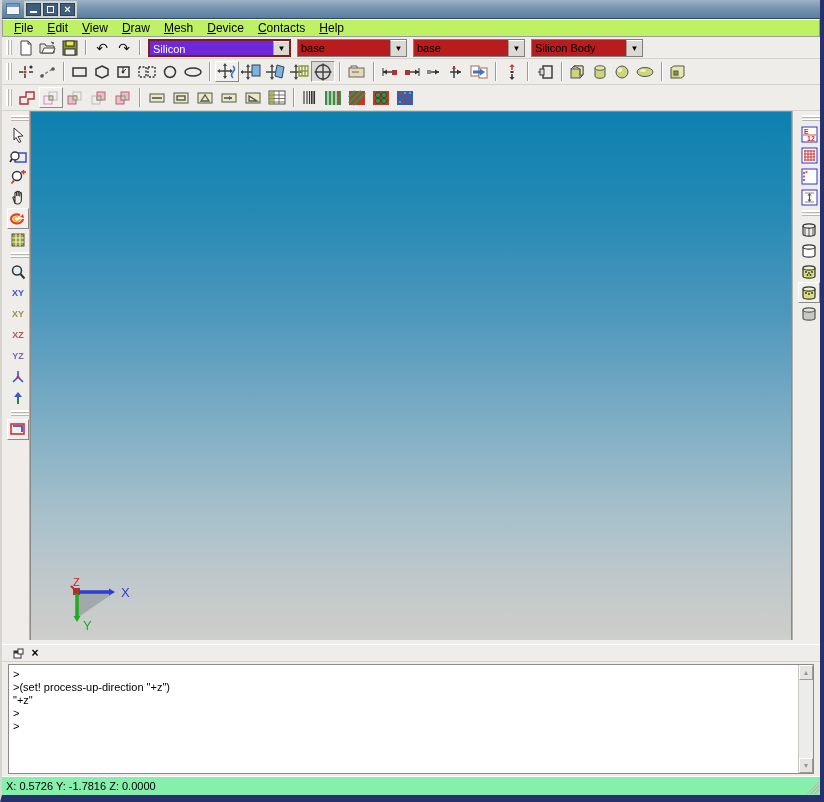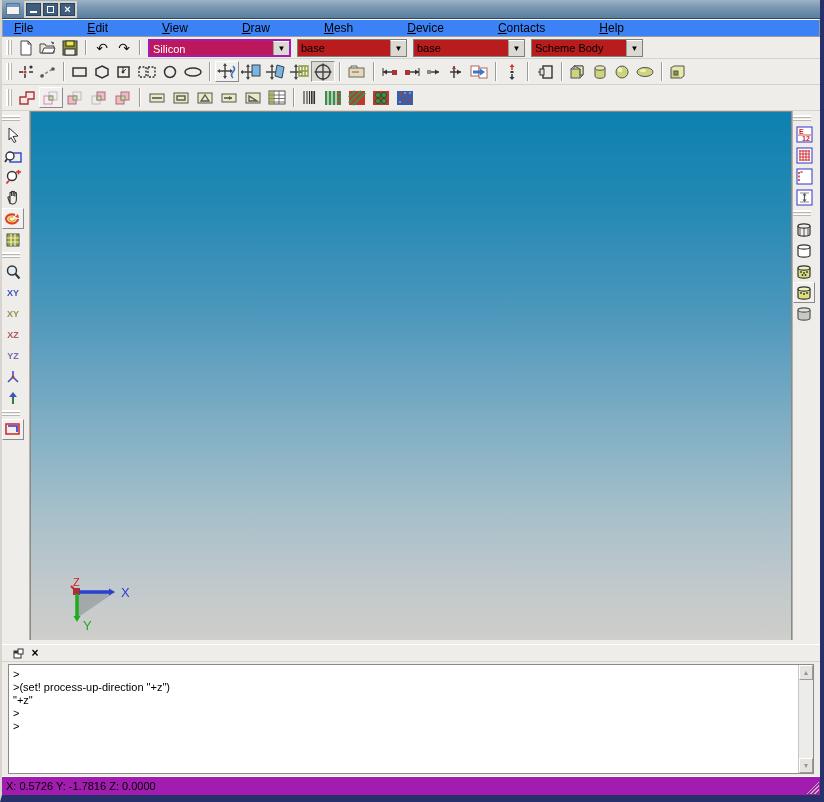--- a/index.html
+++ b/index.html
@@ -15,47 +15,47 @@
   .title-icon::before{content:"";position:absolute;left:0;top:0;right:0;height:3px;background:#6f97c8;}
   .title-text{flex:1;text-align:center;color:#fff;font-weight:bold;font-size:13px;
     font-family:"DejaVu Sans",sans-serif;text-shadow:1px 1px 1px #3c566e;white-space:nowrap;}
   .win-controls{display:flex;gap:2px;background:#d5d2cc;padding:1px 2px;align-items:center;height:17px;}
   .wbtn{width:15px;height:13px;background:#3f5d7d;border:1px solid #2c4258;color:#fff;display:flex;
     align-items:center;justify-content:center;font-size:10px;line-height:1;}
   .glyph-min{width:7px;height:2px;background:#fff;margin-top:6px;}
   .glyph-max{width:7px;height:7px;border:1.5px solid #fff;}
   .glyph-x{color:#fff;font-size:11px;font-weight:bold;}
   
-  .menubar{height:18px;flex:0 0 18px;background:#3b82f6;border:1px solid #9b9b9b;border-top:1px solid #fff;
-    display:flex;align-items:flex-end;padding:0 4px;font-size:12px;color:#000;gap:40px;}
+  .menubar{height:18px;flex:0 0 18px;background:#bef264;border:1px solid #9b9b9b;border-top:1px solid #fff;
+    display:flex;align-items:flex-end;padding:0 4px;font-size:12px;color:#000;}
   .menu-item{padding:1px 7px;cursor:default;}
   .menu-item u{text-decoration:underline;}
   
   .toolbar{display:flex;align-items:center;background:#eeedea;border-bottom:1px solid #d4d2cc;padding:1px 2px;}
   .t1{height:22px;flex:0 0 22px;}
   .t2{height:26px;flex:0 0 26px;}
   .t3{height:26px;flex:0 0 26px;}
   .grip{width:7px;height:78%;margin:0 2px;
     background:linear-gradient(90deg,#fff 0 2px,#b9b6b0 2px 3px,transparent 3px 4px,#fff 4px 5px,#b9b6b0 5px 6px,transparent 6px);}
   .vsep{width:0;height:80%;border-left:1px solid #9b9b9b;border-right:1px solid #fff;margin:0 4px;}
   .tbtn{height:21px;min-width:22px;padding:0 1px;display:flex;align-items:center;justify-content:center;
     border:1px solid transparent;background:transparent;}
   .tbtn.raised{border-color:#fff #8a8a8a #8a8a8a #fff;background:#f1f0ee;}
   .tbtn.pressed{border-color:#8a8a8a #fff #fff #8a8a8a;background:#dbd9d4;}
   .uglyph{font-size:14px;line-height:1;color:#111;}
   
   .combo{height:18px;display:flex;align-items:stretch;border:1px solid #7f7f7f;background:#b91c1c;margin:0 3px;}
   .combo .ctext{flex:1;font-size:11px;padding:2px 3px 0 3px;color:#000;white-space:nowrap;overflow:hidden;}
   .combo .cbtn{width:16px;background:#dcd9d3;border-left:1px solid #9a9a9a;display:flex;align-items:center;
     justify-content:center;font-size:8px;color:#000;border-top:1px solid #fff;}
-  .combo.hl{border:2px solid #a21caf;background:#be185d;}
+  .combo.hl{border:2px solid #7f1d1d;background:#6d28d9;}
   .combo.hl .ctext{color:#fff;}
   
   .main{flex:1;display:flex;min-height:0;}
-  .rail{width:28px;flex:0 0 28px;background:#eeedea;display:flex;flex-direction:column;align-items:flex-start;padding-top:2px;}
+  .rail{width:28px;flex:0 0 28px;background:#eeedea;display:flex;flex-direction:column;align-items:flex-end;padding-top:2px;}
   .rail.left{border-right:1px solid #b5b2ac;}
   .rail.right{border-left:1px solid #b5b2ac;}
   .hgrip{width:18px;height:7px;margin:2px 0;
     background:linear-gradient(180deg,#fff 0 2px,#b9b6b0 2px 3px,transparent 3px 4px,#fff 4px 5px,#b9b6b0 5px 6px,transparent 6px);}
   .rbtn{width:22px;height:21px;display:flex;align-items:center;justify-content:center;border:1px solid transparent;margin:0;}
   .rbtn.raised{border-color:#fff #8a8a8a #8a8a8a #fff;background:#f1f0ee;}
   .view-lbl{font-size:9px;font-weight:bold;letter-spacing:0;}
   .canvas{flex:1;position:relative;border:1px solid #8d8a85;border-bottom:none;
     background:linear-gradient(180deg,#0d81b0 0%,#2489b4 18%,#4d97bc 38%,#7dadc4 58%,#a7c0ca 76%,#c2c9cc 90%,#cbcdca 98%,#d0d0cc 100%);}
   .axes{position:absolute;left:32px;bottom:8px;}
@@ -68,21 +68,21 @@
   .dock-ic{width:14px;height:13px;display:flex;align-items:center;justify-content:center;margin-left:3px;}
   .console-wrap{flex:1;margin:2px 6px 2px 6px;position:relative;border:1px solid #8d8a85;background:#fff;}
   .console{position:absolute;left:0;top:0;right:15px;bottom:0;overflow:hidden;
     font-family:"Liberation Sans",sans-serif;font-size:11px;color:#000;padding:3px 4px;}
   .cline{line-height:13px;white-space:pre;}
   .scrollbar{position:absolute;right:0;top:0;bottom:0;width:15px;background:#ececea;border-left:1px solid #c9c6c0;
     display:flex;flex-direction:column;justify-content:space-between;}
   .sbtn{height:15px;background:#e6e4e0;border:1px solid;border-color:#fff #9a9a9a #9a9a9a #fff;
     display:flex;align-items:center;justify-content:center;font-size:7px;color:#9a9892;}
   
-  .statusbar{flex:0 0 19px;background:#a21caf;border-top:1px solid #fff;display:flex;align-items:center;
+  .statusbar{flex:0 0 19px;background:#86efac;border-top:1px solid #fff;display:flex;align-items:center;
     padding:0 4px;font-size:11px;color:#000;position:relative;}
   .size-grip{position:absolute;right:1px;bottom:1px;width:13px;height:13px;
     background:linear-gradient(135deg,transparent 0 50%,#b9b6b0 50% 55%,transparent 55% 65%,#b9b6b0 65% 70%,transparent 70% 80%,#b9b6b0 80% 85%,transparent 85%);}
   svg{display:block;}
 </style>
 </head>
 <body>
 
 <div class="window">
 
@@ -148,21 +148,21 @@
     </div>
     <div class="combo" style="width:110px">
       <span class="ctext">base</span>
       <span class="cbtn">▼</span>
     </div>
     <div class="combo" style="width:112px">
       <span class="ctext">base</span>
       <span class="cbtn">▼</span>
     </div>
     <div class="combo" style="width:112px">
-      <span class="ctext">Scheme Body</span>
+      <span class="ctext">Silicon Body</span>
       <span class="cbtn">▼</span>
     </div>
   </div>
 
   <div class="toolbar t2">
     <div class="grip"></div>
     <div class="tbtn">
       <svg width="18" height="16">
           <path d="M8 2v4M8 10v4M2 8h4M12 8h4" stroke="#333" stroke-width="1.5"></path>
           <circle cx="8" cy="8" r="1.6" fill="#c33"></circle>

